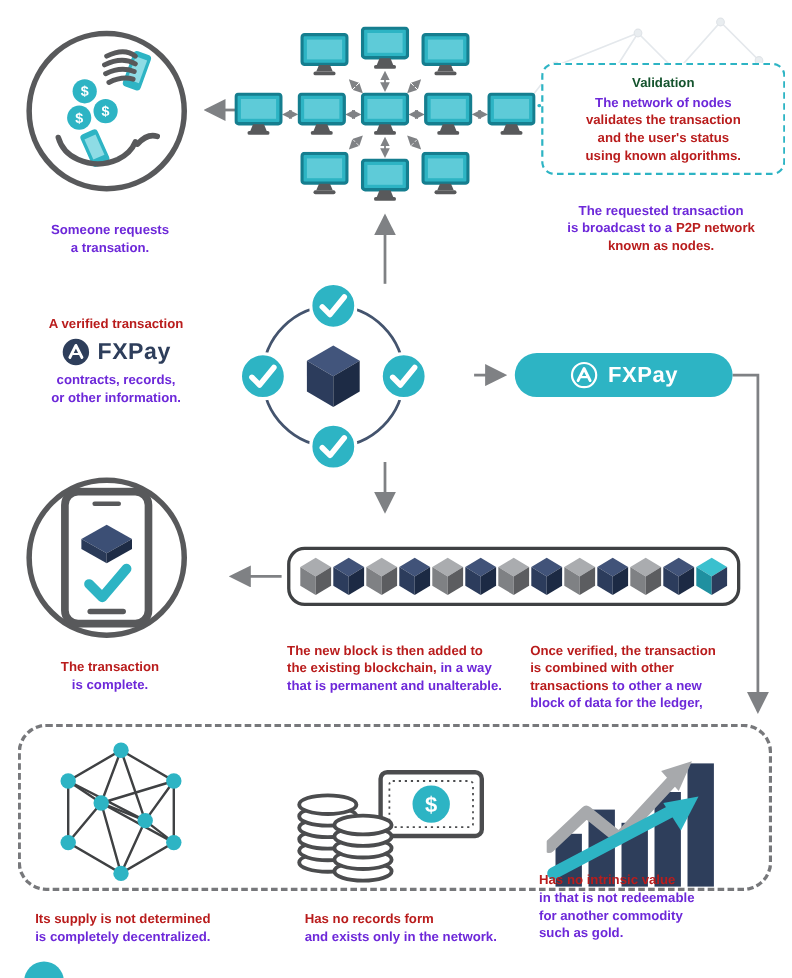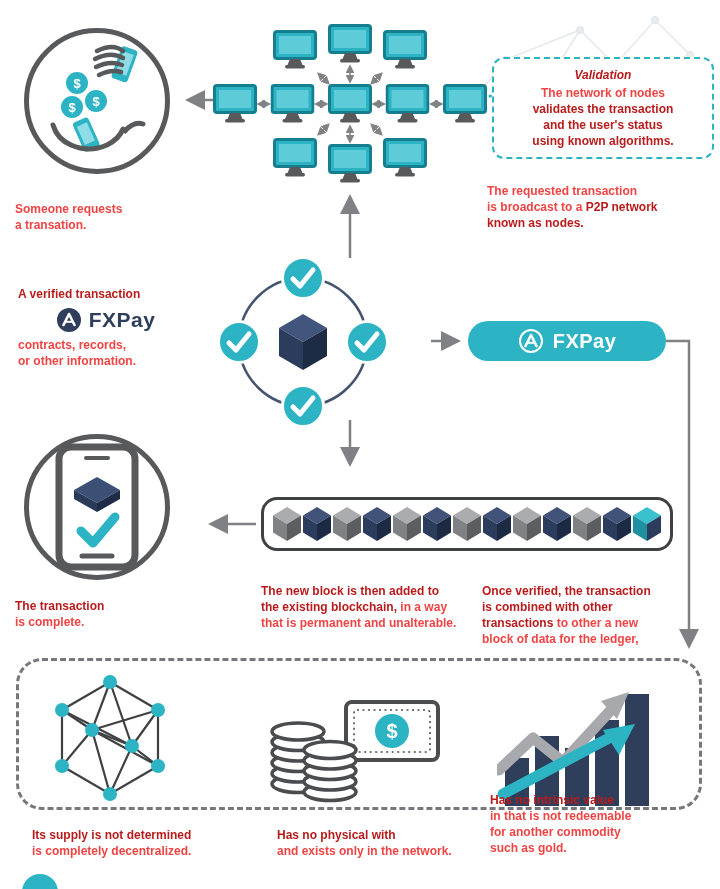--- a/index.html
+++ b/index.html
@@ -2,26 +2,26 @@
 <html><head>
 <meta charset="utf-8">
 <style>
   *{margin:0;padding:0;box-sizing:border-box}
   html,body{background:#fff}
   body{font-family:"Liberation Sans",sans-serif;}
   .canvas{position:relative;width:720px;height:889px;background:#fff;overflow:hidden}
   .abs{position:absolute}
   .cap{font-weight:bold;font-size:12px;line-height:16px;color:#454547}
   .t{color:#b91c1c}
-  .d{color:#ef4444}
-  .center{text-align:left}
+  .d{color:#6d28d9}
+  .center{text-align:center}
   .circle-frame{border:5px solid #58595b;border-radius:50%;display:flex;align-items:center;justify-content:center;background:#fff}
   .validation-box{border:2px dashed #2db4c4;border-radius:12px;background:#fff;text-align:center;
      font-weight:bold;font-size:12px;line-height:16px;padding:8px 4px}
-  .validation-title{font-style:italic;color:#b91c1c;margin-bottom:2px}
+  .validation-title{color:#14532d;margin-bottom:2px}
   .pill{background:#2db4c4;border-radius:21px;display:flex;align-items:center;justify-content:center;gap:9px}
   .pill-brand{font-size:20px;font-weight:bold;color:#fff;letter-spacing:.5px}
   .logo-row{display:flex;align-items:center;justify-content:center;gap:7px;margin:5px 0 4px 0}
   .logo-brand{font-size:21px;font-weight:bold;color:#2e3e5b;letter-spacing:.5px}
   .chain-box{border:3px solid #3f4143;border-radius:16px;display:flex;align-items:center;justify-content:center;background:#fff}
   .dashed-box{border:3px dashed #77787b;border-radius:26px;background:#fff}
   .partial-dot{background:#2db4c4;border-radius:50%}
   
   .cube-gray{--ct:#aaacaf;--cl:#7f8184;--cr:#5c5d60}
   .cube-navy{--ct:#415379;--cl:#2c3c5c;--cr:#1c2a44}
@@ -314,21 +314,21 @@
     <path d="M132,14 L104,23 L120,41 Z" fill="#a7a9ac"></path>
     <path d="M6,116 L112,60" fill="none" stroke="#2db4c4" stroke-width="11" stroke-linecap="round"></path>
     <path d="M138,46 L106,52 L122,77 Z" fill="#2db4c4"></path>
   </svg>
 
   <div class="abs cap" style="left:32px;top:827px;width:250px">
     <div><span class="t">Its supply is not determined</span></div>
     <div><span class="d">is completely decentralized.</span></div>
   </div>
   <div class="abs cap" style="left:277px;top:827px;width:205px">
-    <div><span class="t">Has no physical with</span></div>
+    <div><span class="t">Has no records form</span></div>
     <div><span class="d">and exists only in the network.</span></div>
   </div>
   <div class="abs cap" style="left:490px;top:792px;width:215px">
     <div><span class="t">Has no intrinsic value</span></div>
     <div><span class="d">in that is not redeemable</span></div>
     <div><span class="d">for another commodity</span></div>
     <div><span class="d">such as gold.</span></div>
   </div>
 
   <div class="abs partial-dot" style="left:22px;top:874px;width:36px;height:36px"></div>

